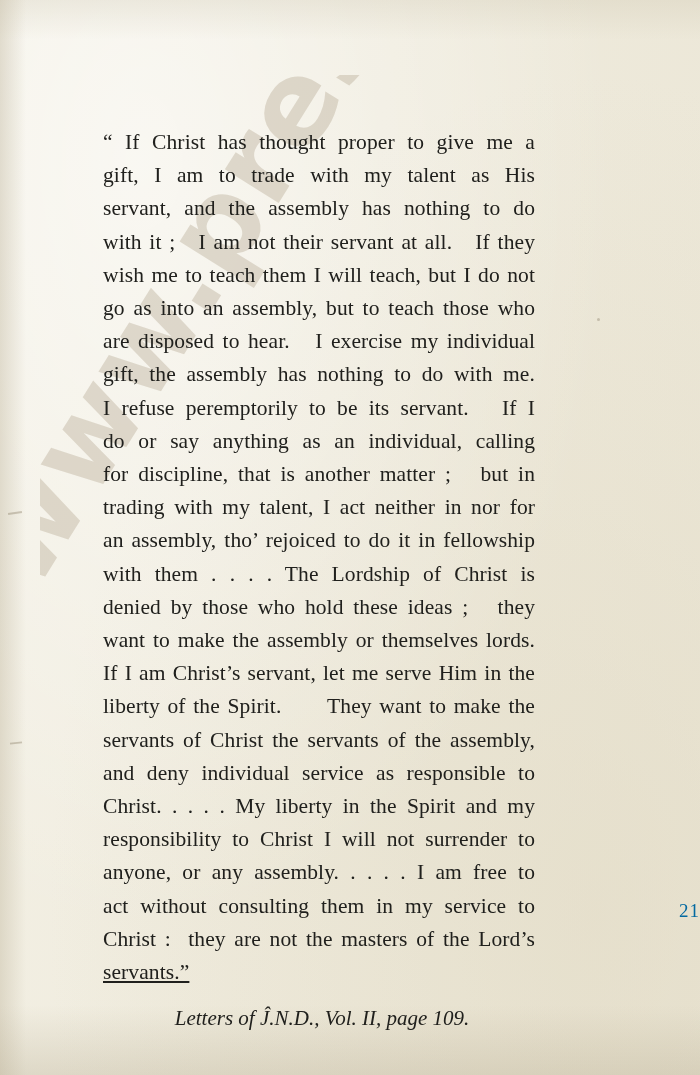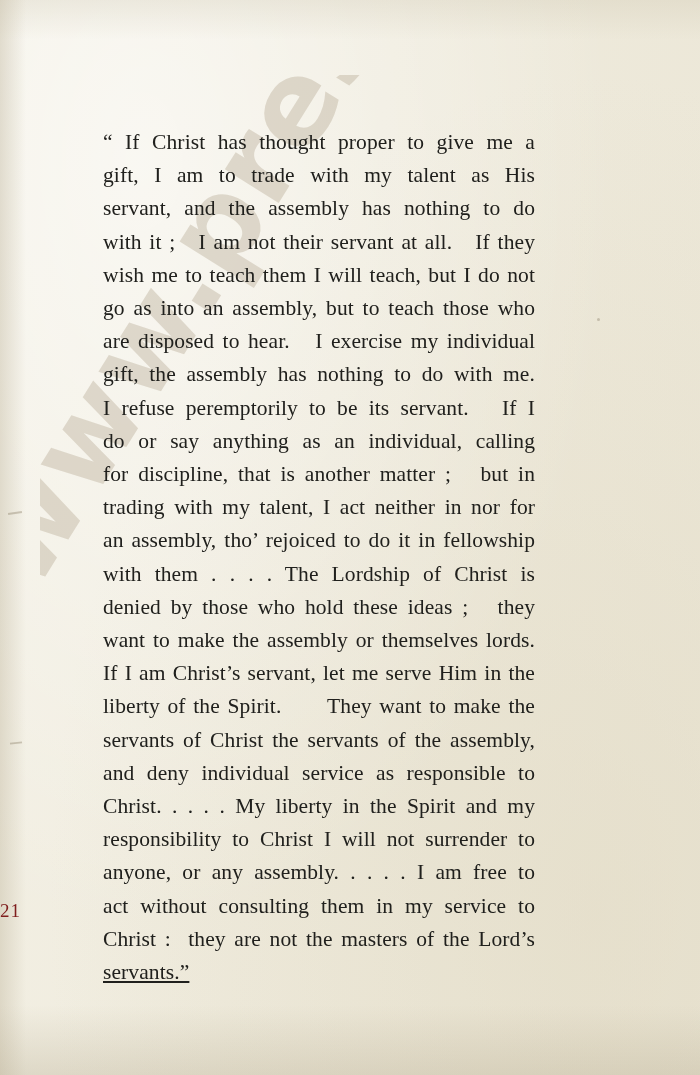--- a/index.html
+++ b/index.html
@@ -105,23 +105,23 @@
     line-height: 30px;
     color: #20201d;
     text-align: center;
     text-indent: 6px;
   }
   .page-number {
     position: absolute;
     left: 0;
     right: 0;
     top: 900px;
-    text-align: left;
+    text-align: right;
     font-size: 19px;
-    color: #7f1d1d;
+    color: #0369a1;
     letter-spacing: 1px;
   }
   
   .scan-mark {
     position: absolute;
     background: rgba(150,140,118,0.45);
     pointer-events: none;
   }
   .sm1 { left: 8px;  top: 512px; width: 14px; height: 2px; transform: rotate(-8deg); }
   .sm2 { left: 10px; top: 742px; width: 12px; height: 2px; transform: rotate(-6deg); }
@@ -141,16 +141,17 @@
   </div>
 
   <div class="scan-mark sm1"></div>
   <div class="scan-mark sm2"></div>
   <div class="scan-mark sm3"></div>
 
   <div class="text-block">
     <p class="para">
       <span><span style="display: block; text-align: justify; text-align-last: justify; white-space: pre;">“ If Christ has thought proper to give me a</span><span style="display: block; text-align: justify; text-align-last: justify; white-space: pre;">gift, I am to trade with my talent as His</span><span style="display: block; text-align: justify; text-align-last: justify; white-space: pre;">servant, and the assembly has nothing to do</span><span style="display: block; text-align: justify; text-align-last: justify; white-space: pre;">with it ;   I am not their servant at all.   If they</span><span style="display: block; text-align: justify; text-align-last: justify; white-space: pre;">wish me to teach them I will teach, but I do not</span><span style="display: block; text-align: justify; text-align-last: justify; white-space: pre;">go as into an assembly, but to teach those who</span><span style="display: block; text-align: justify; text-align-last: justify; white-space: pre;">are disposed to hear.   I exercise my individual</span><span style="display: block; text-align: justify; text-align-last: justify; white-space: pre;">gift, the assembly has nothing to do with me.</span><span style="display: block; text-align: justify; text-align-last: justify; white-space: pre;">I refuse peremptorily to be its servant.   If I</span><span style="display: block; text-align: justify; text-align-last: justify; white-space: pre;">do or say anything as an individual, calling</span><span style="display: block; text-align: justify; text-align-last: justify; white-space: pre;">for discipline, that is another matter ;   but in</span><span style="display: block; text-align: justify; text-align-last: justify; white-space: pre;">trading with my talent, I act neither in nor for</span><span style="display: block; text-align: justify; text-align-last: justify; white-space: pre;">an assembly, tho’ rejoiced to do it in fellowship</span><span style="display: block; text-align: justify; text-align-last: justify; white-space: pre;">with them . . . . The Lordship of Christ is</span><span style="display: block; text-align: justify; text-align-last: justify; white-space: pre;">denied by those who hold these ideas ;   they</span><span style="display: block; text-align: justify; text-align-last: justify; white-space: pre;">want to make the assembly or themselves lords.</span><span style="display: block; text-align: justify; text-align-last: justify; white-space: pre;">If I am Christ’s servant, let me serve Him in the</span><span style="display: block; text-align: justify; text-align-last: justify; white-space: pre;">liberty of the Spirit.      They want to make the</span><span style="display: block; text-align: justify; text-align-last: justify; white-space: pre;">servants of Christ the servants of the assembly,</span><span style="display: block; text-align: justify; text-align-last: justify; white-space: pre;">and deny individual service as responsible to</span><span style="display: block; text-align: justify; text-align-last: justify; white-space: pre;">Christ. . . . . My liberty in the Spirit and my</span><span style="display: block; text-align: justify; text-align-last: justify; white-space: pre;">responsibility to Christ I will not surrender to</span><span style="display: block; text-align: justify; text-align-last: justify; white-space: pre;">anyone, or any assembly. . . . . I am free to</span><span style="display: block; text-align: justify; text-align-last: justify; white-space: pre;">act without consulting them in my service to</span><span style="display: block; text-align: justify; text-align-last: justify; white-space: pre;">Christ :  they are not the masters of the Lord’s</span></span><span class="last-line">servants.”</span>
     </p>
+    <p class="citation">Letters of Ĵ.N.D., Vol. II, page 109.</p>
   </div>
 
   <div class="page-number">21</div>
 </div>
 
 </body></html>

